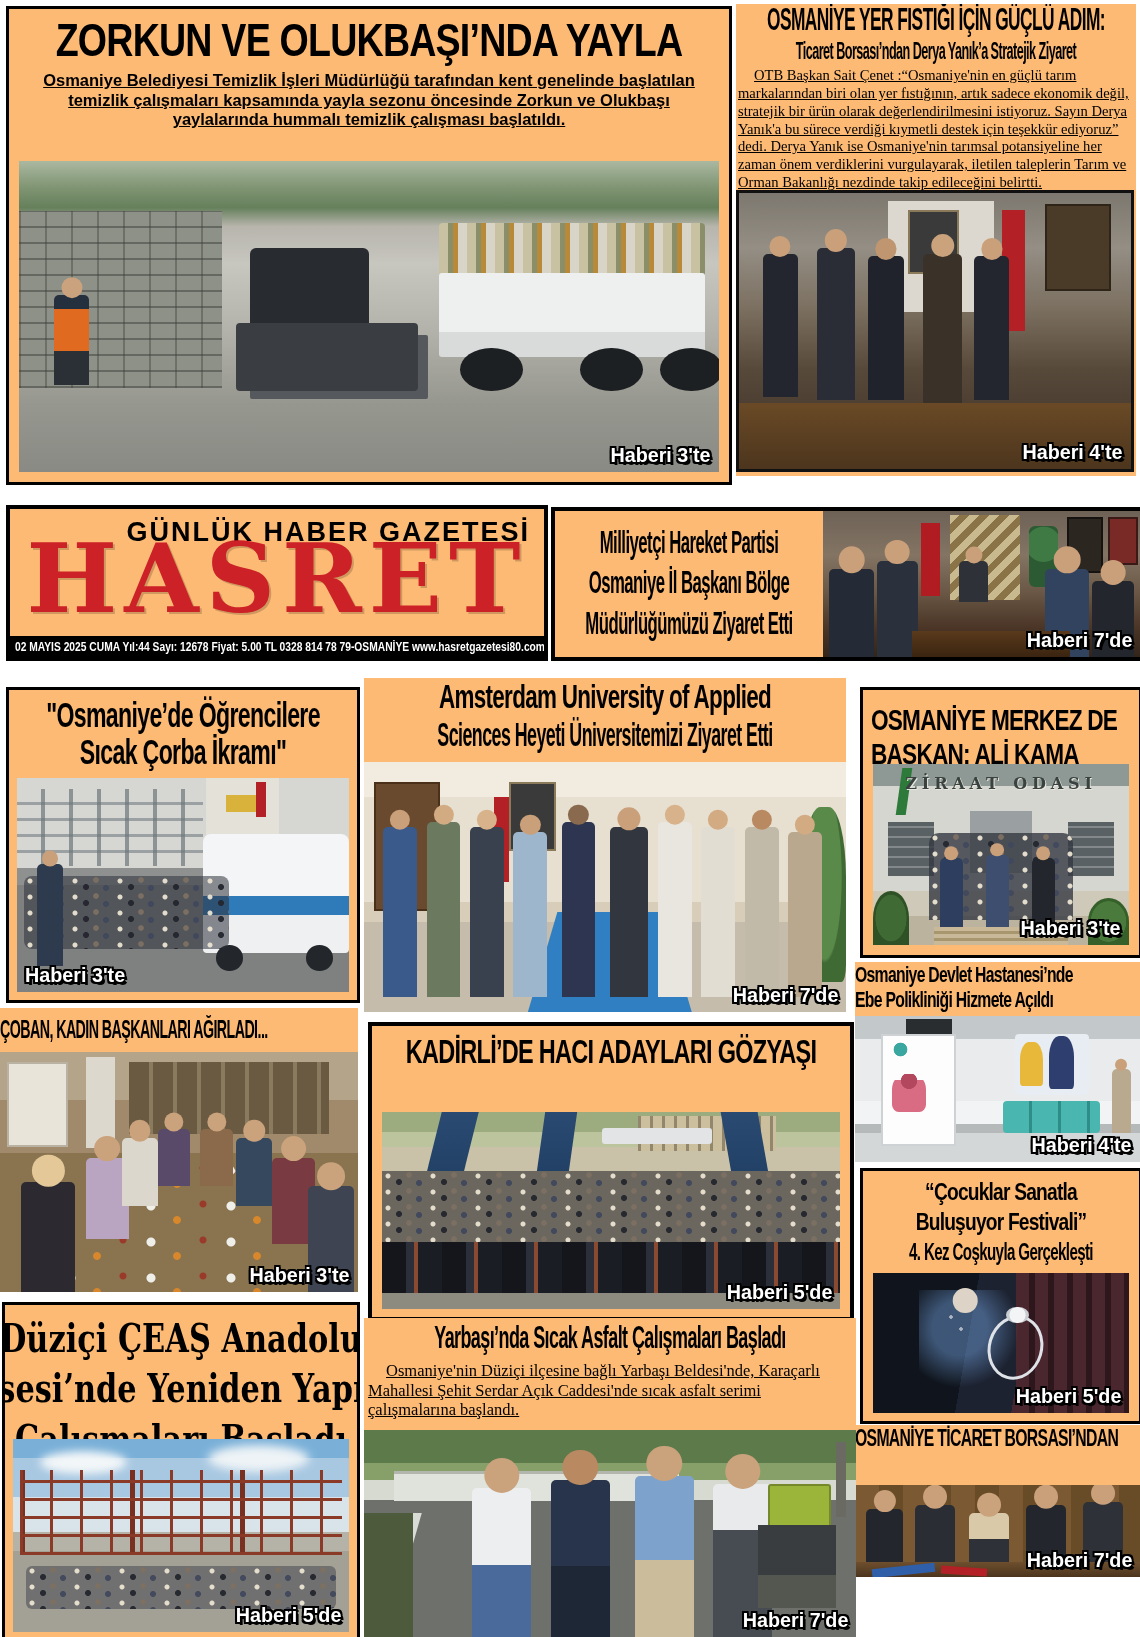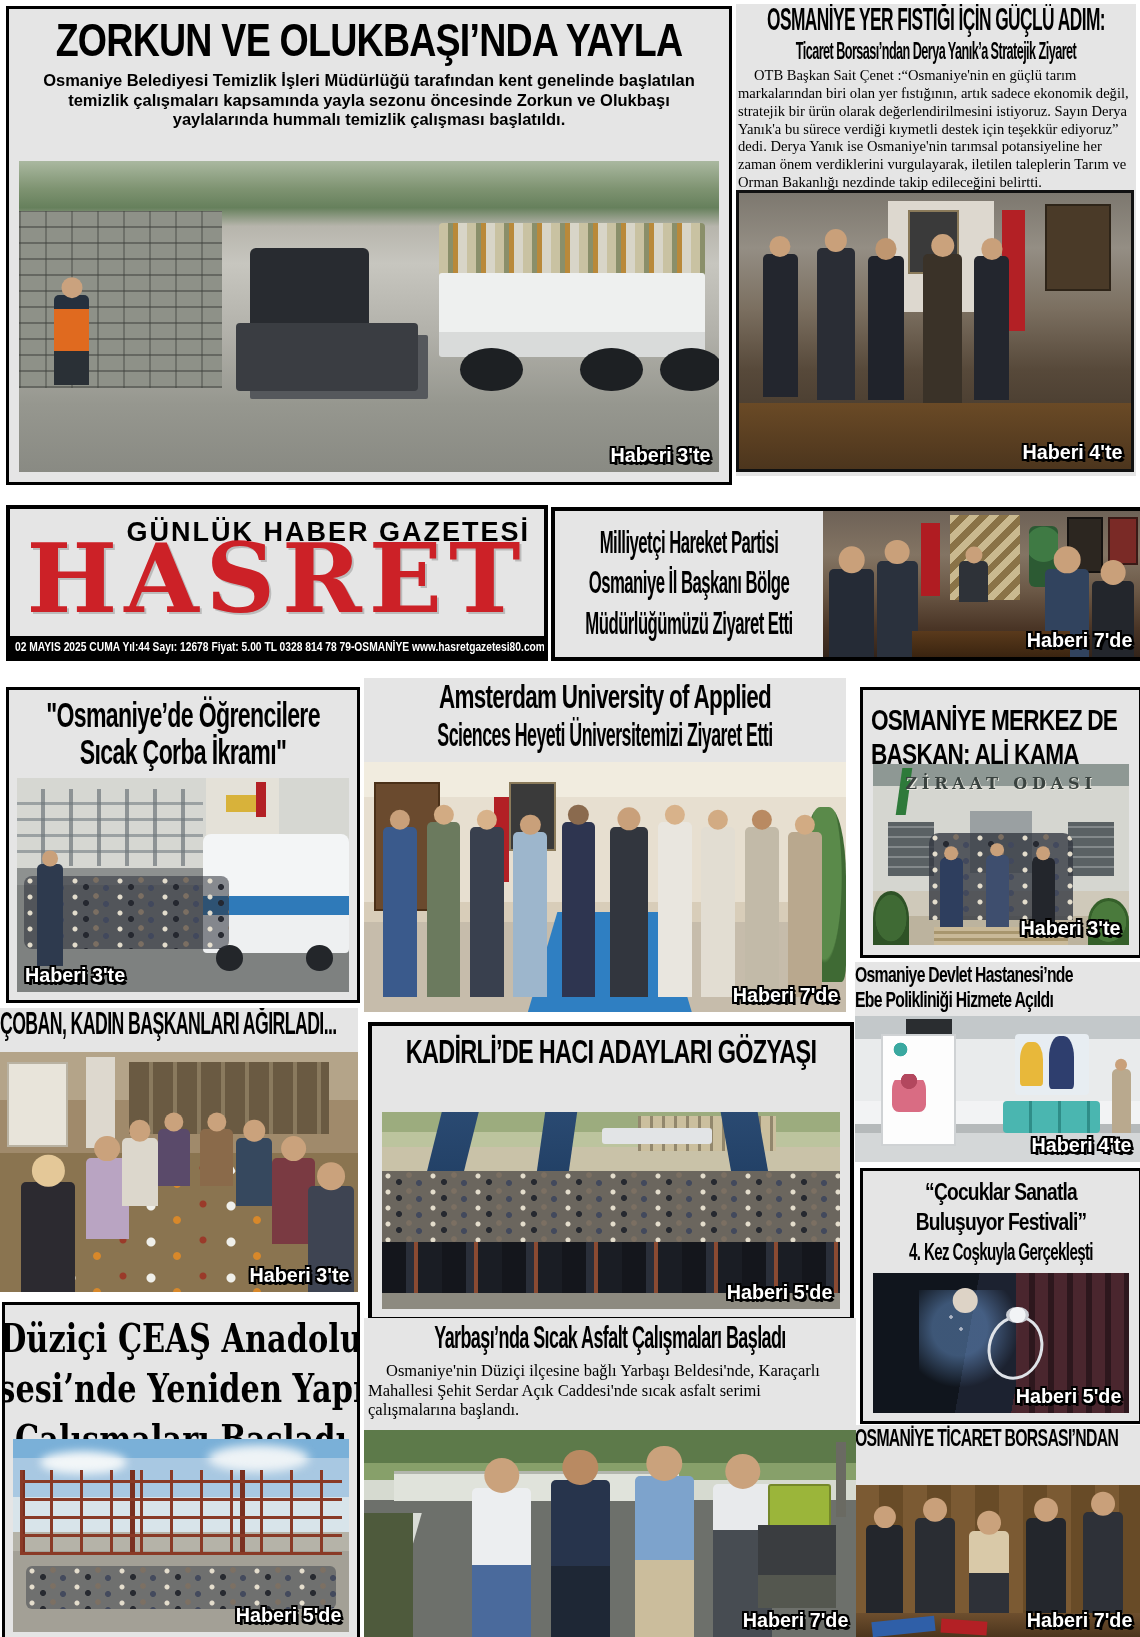--- a/index.html
+++ b/index.html
@@ -1,20 +1,20 @@
 <!DOCTYPE html>
 <html><head>
 <meta charset="utf-8">
 <style>
   html,body{margin:0;padding:0;background:#e8e8e8;}
   #page{position:relative;width:1140px;height:1637px;background:#fff;overflow:hidden;
         font-family:"Liberation Sans",sans-serif;color:#000;}
   .wm{position:absolute;z-index:0;color:#8a8a8a;opacity:.13;font-weight:bold;font-size:21px;
       letter-spacing:2px;white-space:pre-line;text-align:center;line-height:1.25;}
-  .art{position:absolute;background:#e5e5e5;overflow:hidden;z-index:1;}
+  .art{position:absolute;background:#fdba74;overflow:hidden;z-index:1;text-decoration:underline;}
   .bord{border:3px solid #000;}
   .bord4{border:4px solid #000;}
   h1,h2,h3,p{margin:0;}
   .ln{display:block;text-align:left;}
   .sq{display:inline-block;white-space:nowrap;position:relative;left:50%;
       transform:translateX(-50%) scaleX(var(--sx,.75));transform-origin:center;}
   .sqL{display:inline-block;white-space:nowrap;transform:scaleX(var(--sx,.75));transform-origin:0 50%;}
   .hl{font-weight:bold;letter-spacing:-1px;line-height:1.06;}
   .ph{position:absolute;overflow:hidden;background:#cfcfc8;}
   .pr{position:absolute;right:8px;bottom:5px;z-index:5;font-size:21px;font-weight:bold;color:#fff;
@@ -261,41 +261,41 @@
       <div class="s" style="left:18%;top:12%;width:40%;height:76%;background:radial-gradient(circle at 40% 36%,rgba(130,185,255,.4) 0 30%,transparent 65%);"></div>
       <div class="fig" style="left:28%;top:26%;width:16%;height:70%;--head:#ddd3c6;
            background:linear-gradient(180deg,#2a2f3a 0 60%,#1c2028 60%);
            background-image:radial-gradient(circle 1.5px at 6px 8px,#aeb6c6 0 1.5px,transparent 2px),radial-gradient(circle 1.5px at 16px 20px,#aeb6c6 0 1.5px,transparent 2px);"></div>
       <div class="s" style="left:45%;top:30%;width:19%;height:42%;border:3px solid #dfe3e8;border-radius:50%;transform:rotate(16deg);"></div>
       <div class="s" style="left:52%;top:24%;width:9%;height:12%;background:radial-gradient(circle,#f2f4f6 0 55%,#c9ccd2 60% 100%);border-radius:50%;"></div>
       <span class="pr">Haberi 5'de</span>
     </div>
   </section>
 
-  <section class="art" id="borsa" style="left:855px;top:1425px;width:285px;height:212px;">
+  <section class="art" id="borsa" style="left:855px;top:1425px;width:285px;height:152px;">
     <h2 class="hl" style="font-size:23.5px;line-height:1.14;">
       <span class="ln"><span class="sqL" style="--sx:.67">OSMANİYE TİCARET BORSASI’NDAN</span></span>
     </h2>
     <div class="ph" style="left:0;right:0;top:60px;bottom:0;
          background:repeating-linear-gradient(90deg,#7b5a33 0 24px,#684b27 24px 48px);">
       <div class="fig" style="left:4%;top:26%;width:13%;height:74%;--head:#c9a07a;background:#23262c;"></div>
       <div class="fig" style="left:21%;top:22%;width:14%;height:78%;--head:#c9a07a;background:#2a2d33;"></div>
       <div class="fig" style="left:40%;top:30%;width:14%;height:70%;--head:#caa27c;
            background:linear-gradient(180deg,#d9c9a8 0 40%,#2e3138 40%);"></div>
       <div class="fig" style="left:60%;top:22%;width:14%;height:78%;--head:#c9a07a;background:#23262c;"></div>
       <div class="fig" style="left:80%;top:18%;width:14%;height:82%;--head:#c9a07a;background:#2e3138;"></div>
       <div class="s" style="left:0;bottom:0;width:100%;height:16%;background:linear-gradient(180deg,#6e4f2e,#4c351d);"></div>
       <div class="s" style="left:6%;bottom:2%;width:22%;height:10%;background:#2f5fa8;transform:rotate(-6deg);"></div>
       <div class="s" style="left:30%;bottom:2%;width:16%;height:9%;background:#b32025;transform:rotate(4deg);"></div>
       <span class="pr">Haberi 7'de</span>
     </div>
   </section>
 
   <section class="art" id="coban" style="left:0;top:1008px;width:358px;height:284px;">
-    <h2 class="hl" style="font-size:31px;">
+    <h2 class="hl" style="font-size:25px;margin-top:8px;">
       <span class="ln"><span class="sqL" style="--sx:.57">ÇOBAN, KADIN BAŞKANLARI AĞIRLADI...</span></span>
     </h2>
     <div class="ph" style="left:0;right:0;top:44px;bottom:0;
          background:linear-gradient(180deg,#b4a489 0 20%,#a08a6b 20% 42%,#8a7450 42% 100%);">
       <div class="s" style="left:2%;top:4%;width:16%;height:34%;background:#e8e4da;border:2px solid #b9b2a2;"></div>
       <div class="s" style="left:24%;top:2%;width:8%;height:38%;background:#ddd8ce;"></div>
       <div class="s" style="left:36%;top:4%;width:56%;height:30%;
            background:repeating-linear-gradient(90deg,#6a5a42 0 20px,#8a7a5e 20px 24px),repeating-linear-gradient(0deg,rgba(230,220,200,.25) 0 6px,transparent 6px 12px);"></div>
       <div class="s" style="left:16%;top:44%;width:70%;height:56%;clip-path:polygon(32% 0,68% 0,100% 100%,0 100%);
            background:linear-gradient(180deg,#d2c9ba 0 30%,#bcae98 30% 100%);

